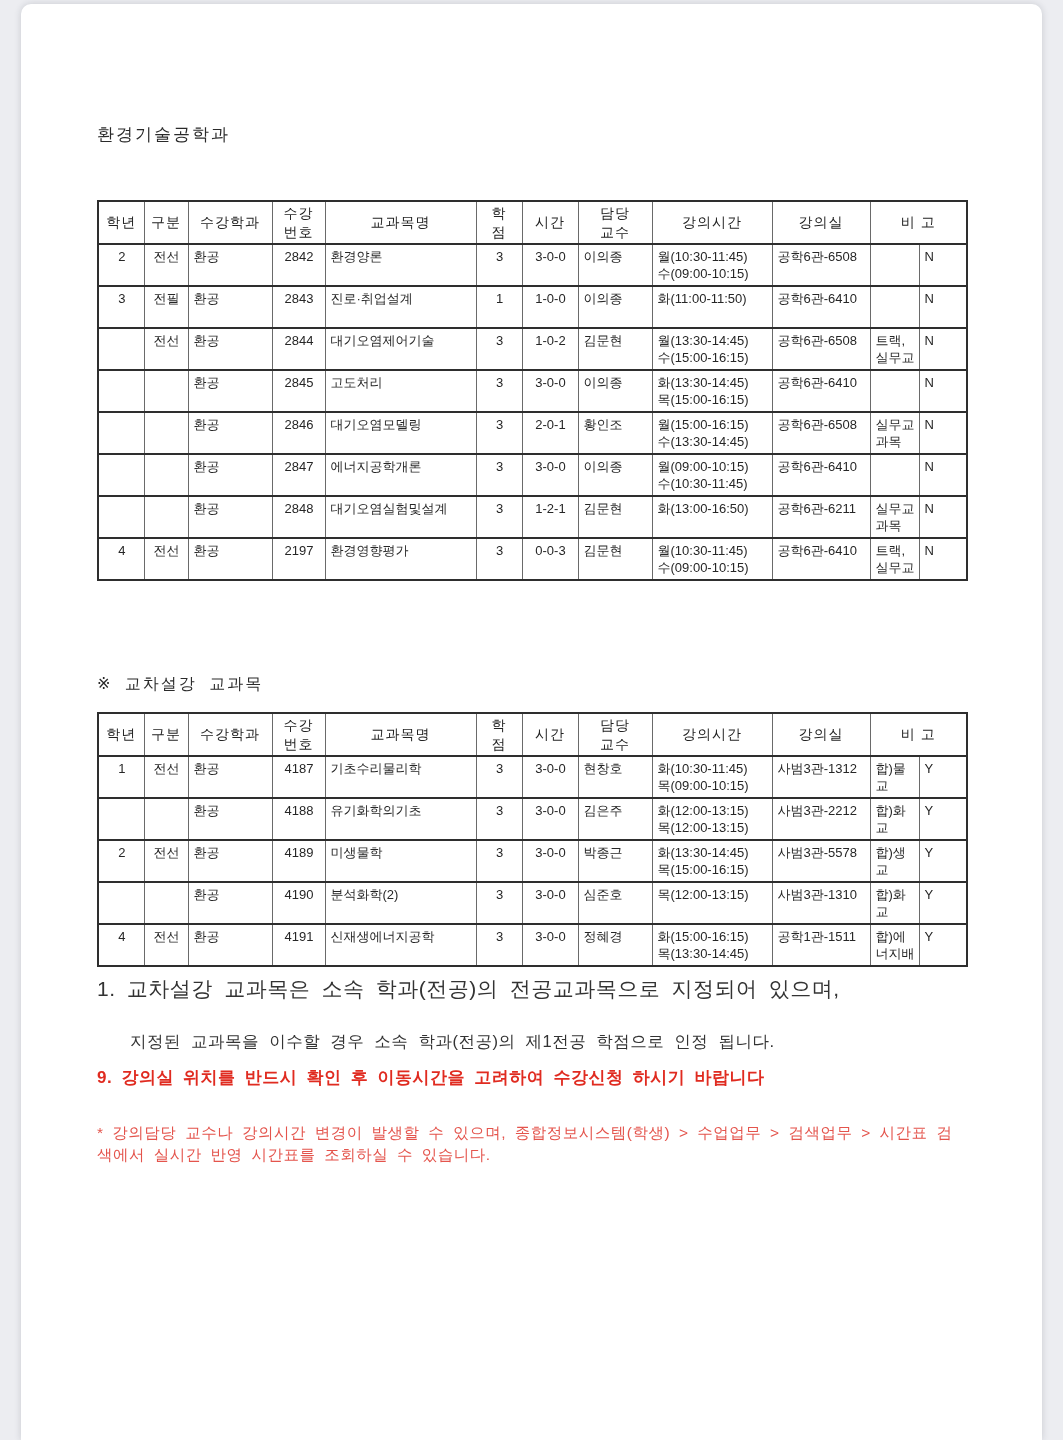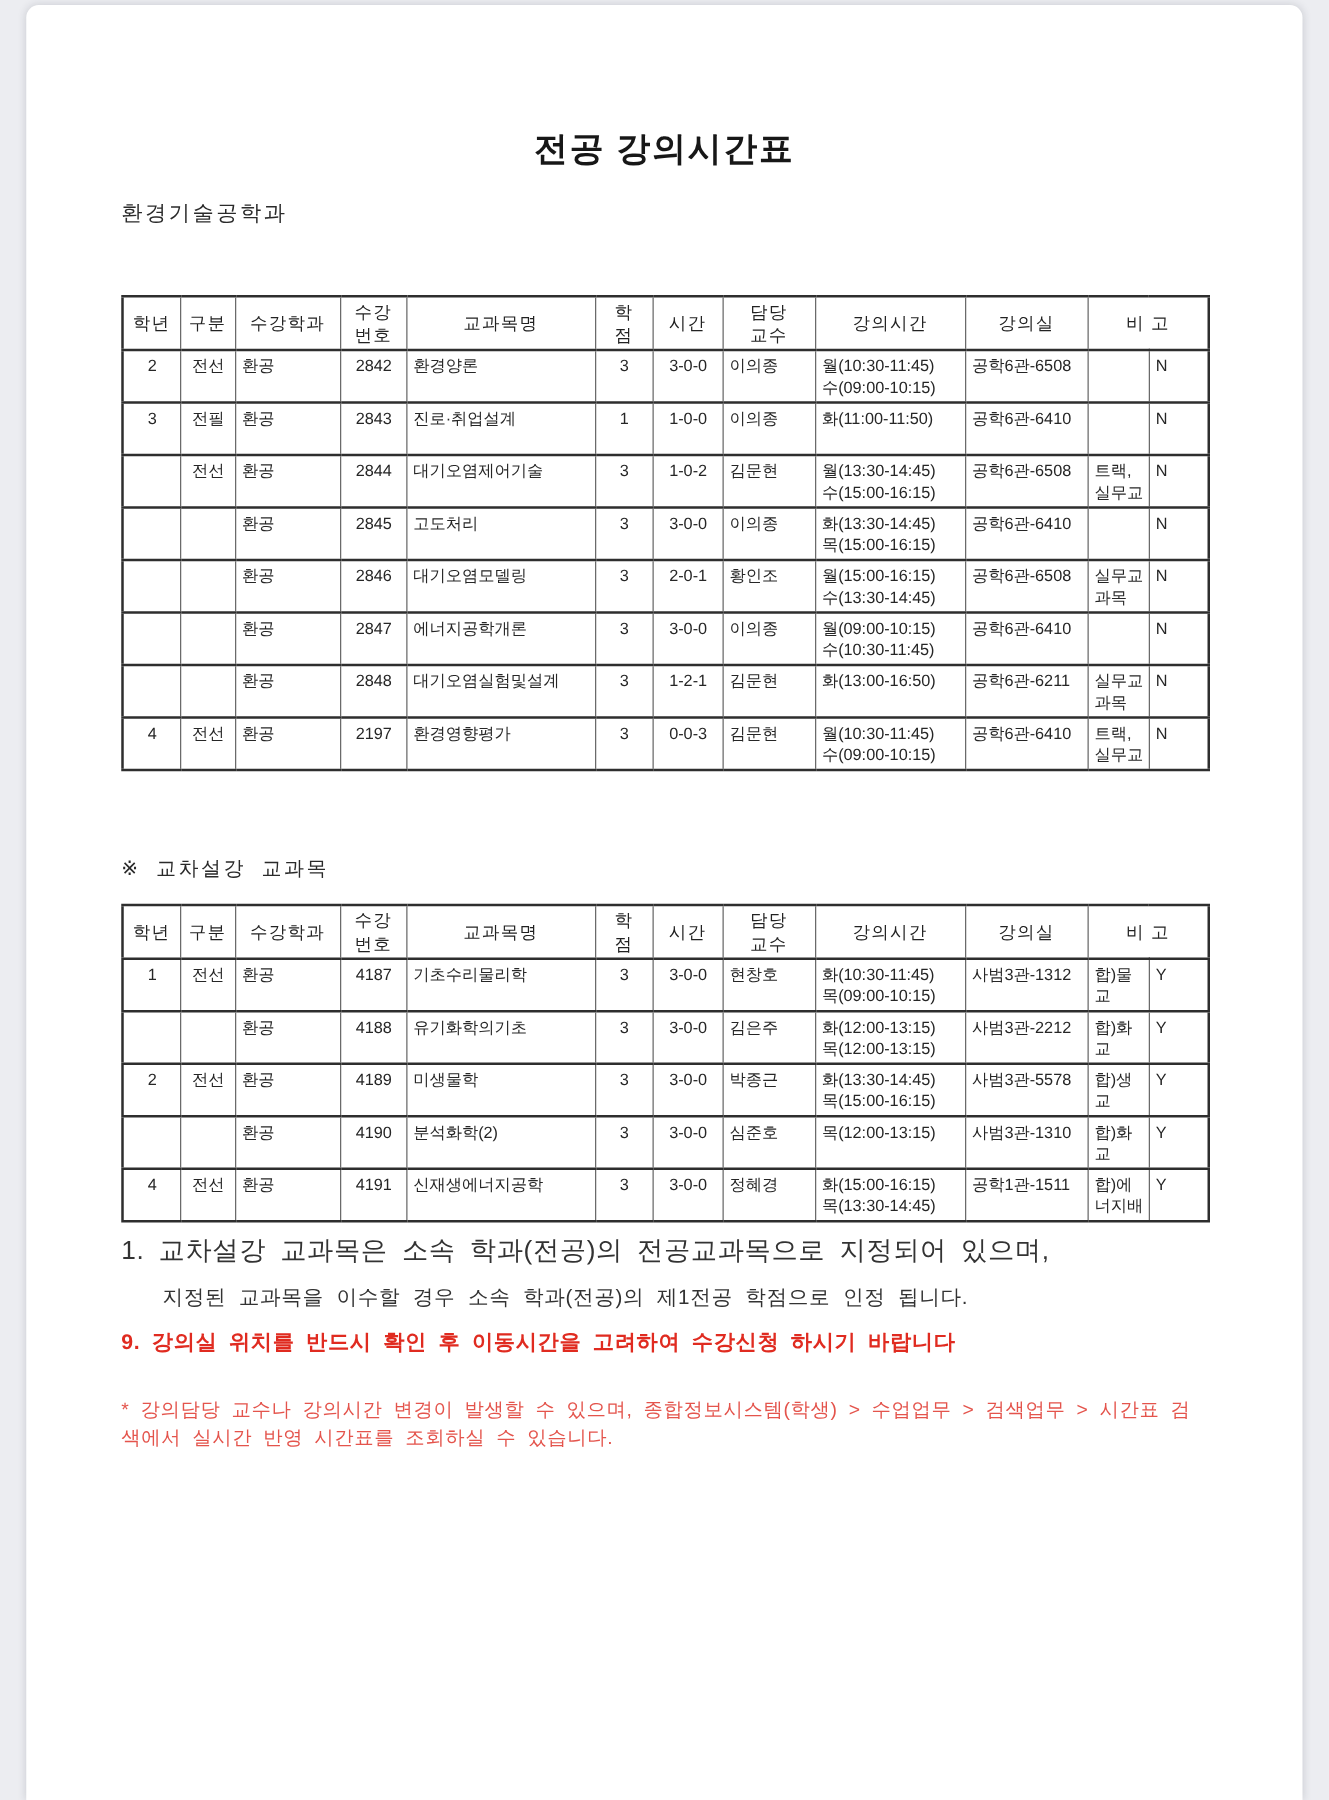--- a/index.html
+++ b/index.html
@@ -68,37 +68,37 @@
     white-space: pre-line;
     height: 43px;
     padding: 2px;
     color: #222;
   }
   table.course-table td { height: 42px; color: #262626; }
   td.c { text-align: center; }
   td.l { text-align: left; }
   td.red { color: var(--red); }
   .section-title {
-    margin-top: 68px;
+    margin-top: 93px;
     font-size: 16px;
     letter-spacing: 2px;
     word-spacing: 6px;
     color: #2a2a2a;
   }
   .section-title + table.course-table { margin-top: 17px; }
   .notes { width: 880px; }
   .fn1 {
     margin-top: 8px;
     font-size: 21px;
     letter-spacing: 0.5px;
     word-spacing: 5px;
     color: #333;
   }
   .fn1b {
-    margin-top: 13px;
+    margin-top: 28px;
     margin-left: 33px;
     font-size: 16.5px;
     letter-spacing: 0.5px;
     word-spacing: 5px;
     color: #333;
   }
   .fn2 {
     margin-top: 13px;
     font-size: 17px;
     font-weight: 700;
@@ -115,21 +115,20 @@
     word-spacing: 4px;
     color: var(--note-red);
     word-break: break-all;
   }
 </style>
 </head>
 <body>
 
 <div class="page">
 
-  <div class="doc-title">전공 강의시간표</div>
 
   <div class="dept-name">환경기술공학과</div>
 
   <table class="course-table">
     <colgroup>
       <col style="width:46px">
         <col style="width:44px">
         <col style="width:84px">
         <col style="width:53px">
       <col style="width:151px">

